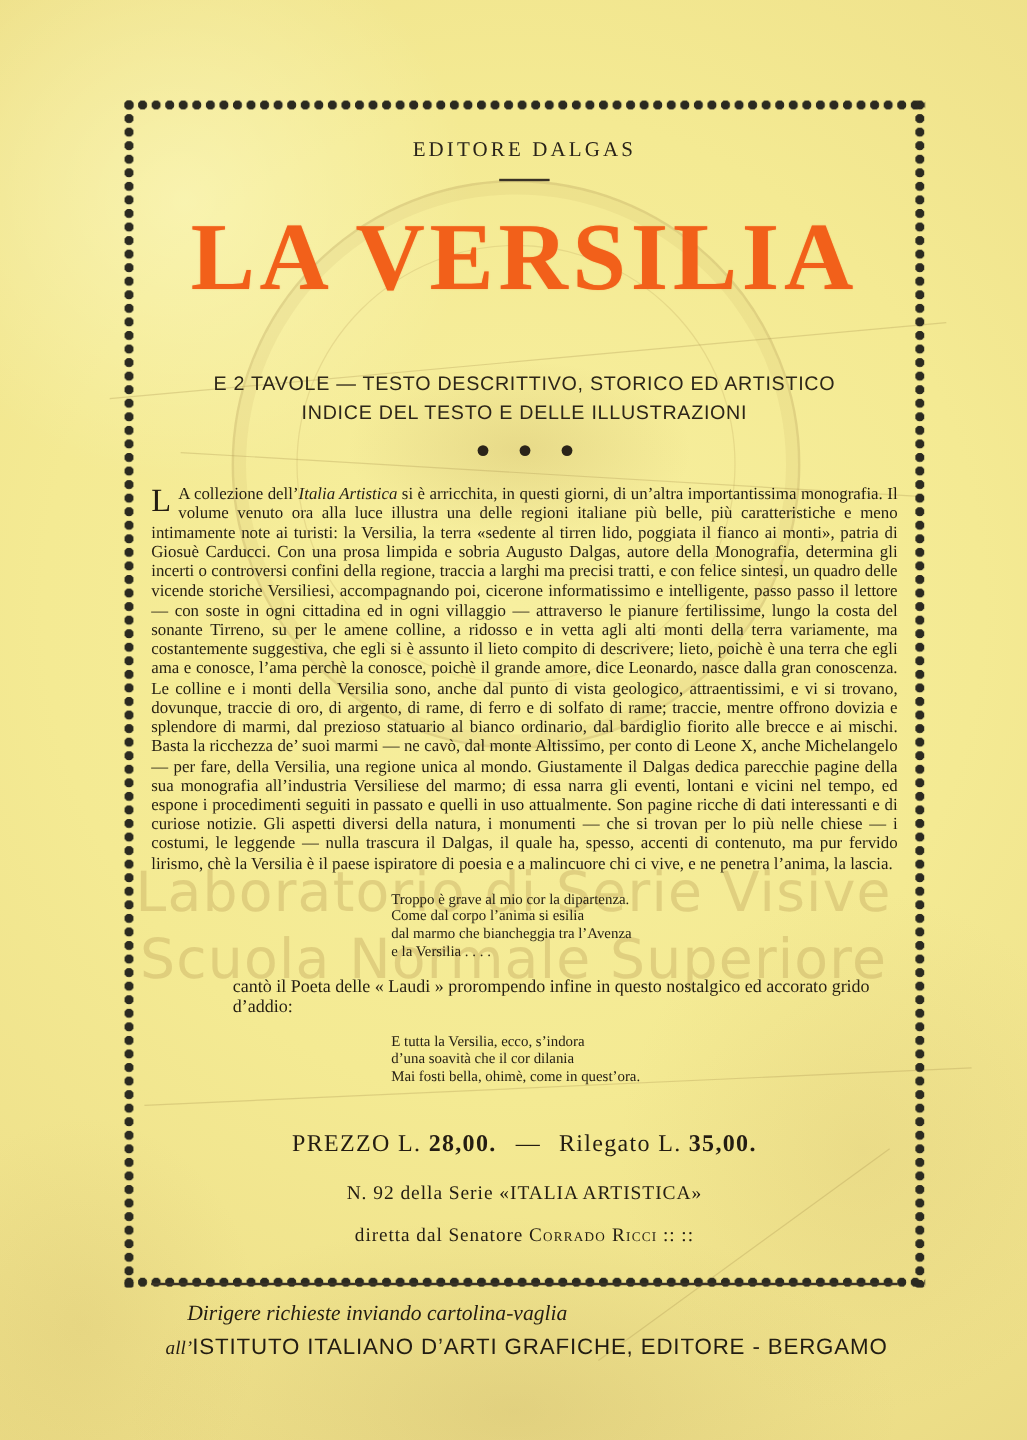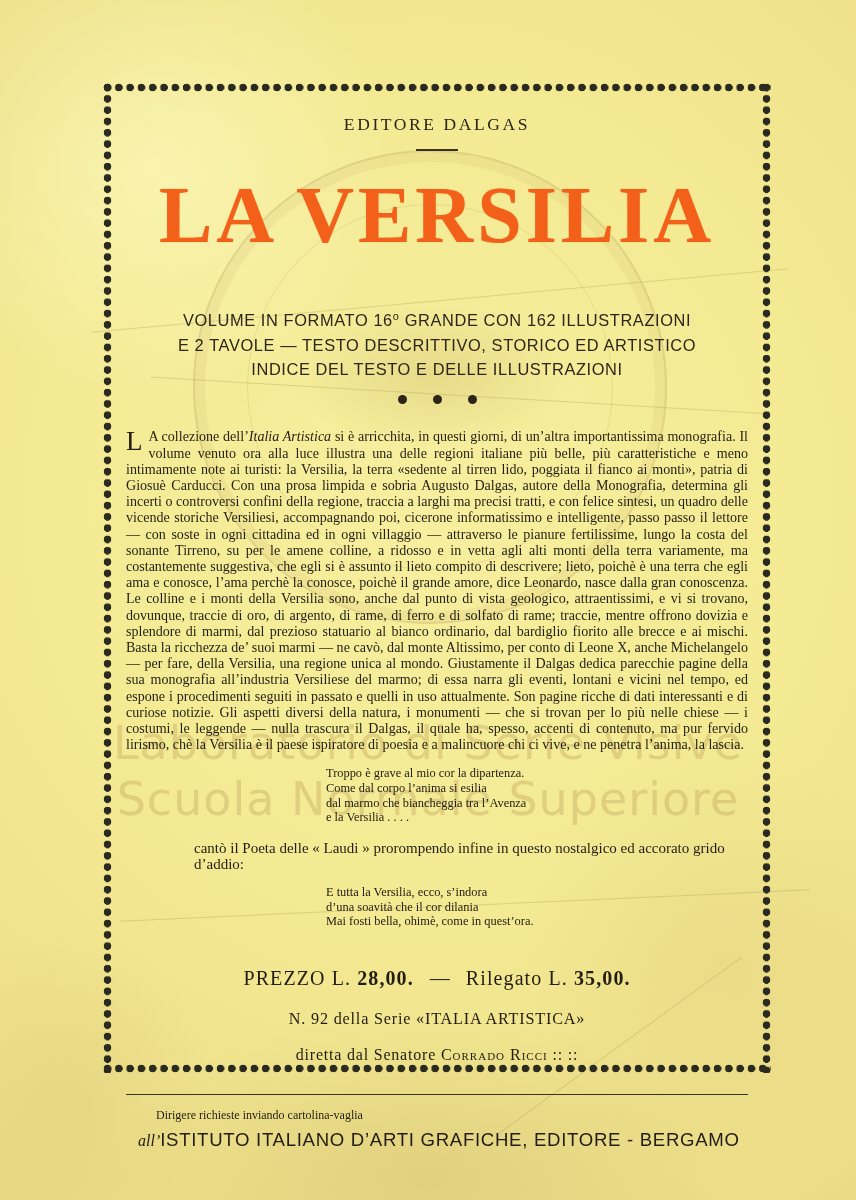--- a/index.html
+++ b/index.html
@@ -262,21 +262,22 @@
     background: #3b3327;
     margin-top: 30px;
     width: 622px;
   }
 
   .footer {
     margin-top: 13px;
   }
   .footer-italic {
     font-family: "Liberation Serif", serif;
-    font-size: 12px;
+    font-style: italic;
+    font-size: 18px;
     color: #241d12;
     margin-left: 30px;
   }
   .footer-main {
     font-family: "Liberation Sans", sans-serif;
     font-size: 18.6px;
     letter-spacing: .7px;
     color: #221c12;
     margin-top: 6px;
     white-space: nowrap;
@@ -314,21 +315,20 @@
   </div>
 
   <div class="content">
 
     <div class="author">EDITORE  DALGAS</div>
     <div class="author-rule"></div>
 
     <h1 class="title">LA VERSILIA</h1>
 
     <div class="subtitle">
-      <div><span>VOLUME  IN  FORMATO  16</span><span class="sup">o</span><span> GRANDE CON 162 ILLUSTRAZIONI</span></div>
       <div>E 2 TAVOLE — TESTO  DESCRITTIVO,  STORICO  ED  ARTISTICO</div>
       <div>INDICE DEL TESTO E DELLE ILLUSTRAZIONI</div>
     </div>
 
     <div class="dot-sep">
       <span></span>
       <span></span>
       <span></span>
     </div>
 

